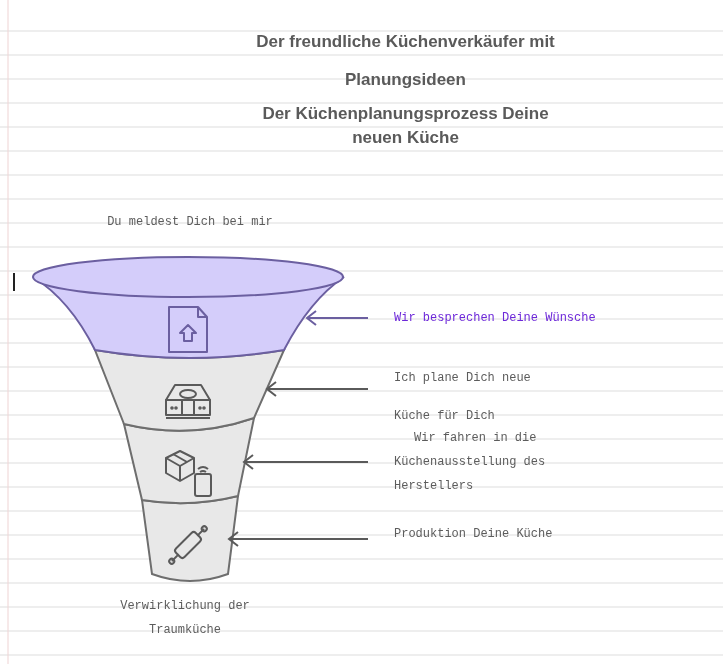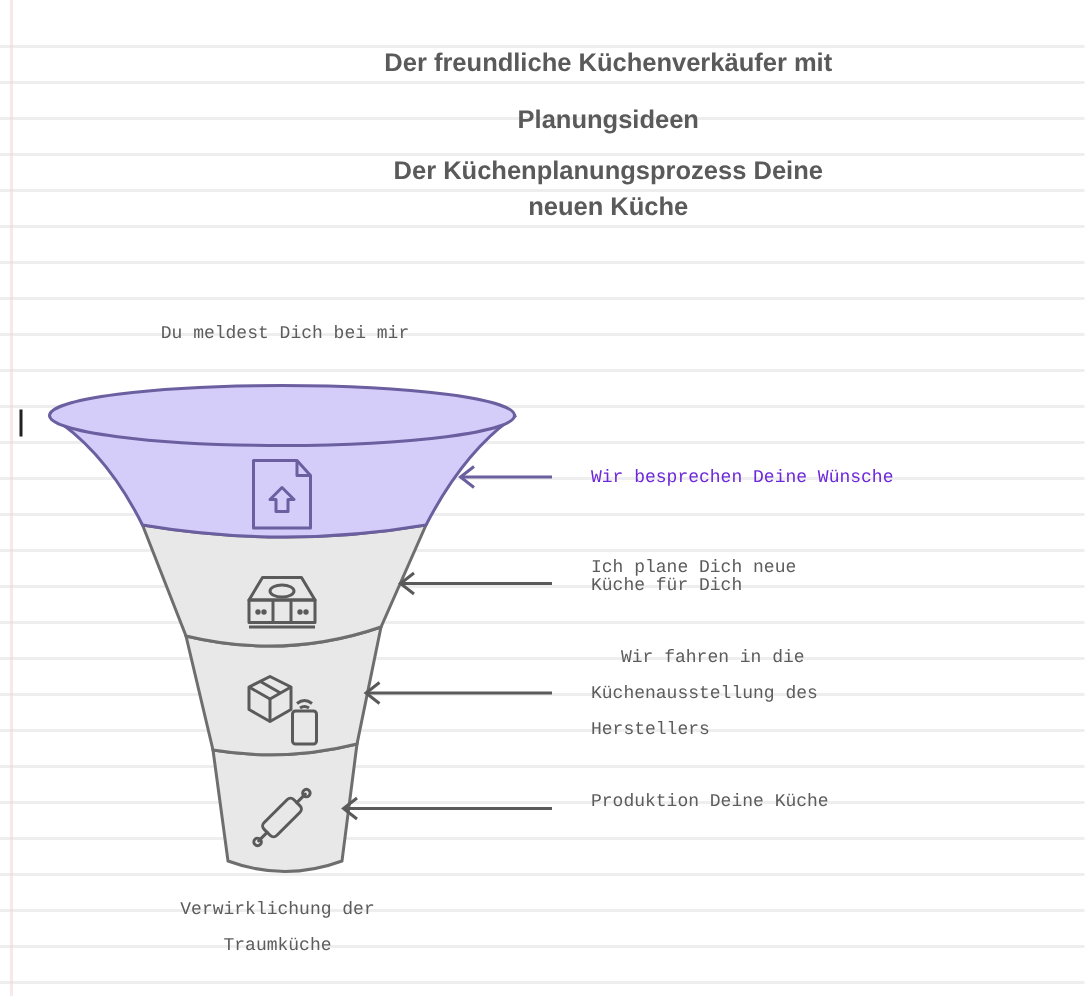--- a/index.html
+++ b/index.html
@@ -108,21 +108,21 @@
   </g>
   <g stroke="#5a5a5a" stroke-width="2" fill="none">
     <line x1="368" y1="539" x2="229" y2="539"></line>
     <polyline points="238,532 229,539 238,546"></polyline>
   </g>
 </svg>
 
 <div class="label" style="left:394px; top:306px; color:#6d28d9;">Wir besprechen Deine Wünsche</div>
 
 <div class="label" style="left:394px; top:366px;">Ich plane Dich neue</div>
-<div class="label" style="left:394px; top:378px;text-align:center;">Küche für Dich</div>
+<div class="label" style="left:394px; top:404px;text-align:center;">Küche für Dich</div>
 
 <div class="label" style="left:414px; top:426px;">Wir fahren in die</div>
 <div class="label" style="left:394px; top:450px;">Küchenausstellung des</div>
 <div class="label" style="left:394px; top:474px;">Herstellers</div>
 
 <div class="label" style="left:394px; top:522px;">Produktion Deine Küche</div>
 
 <div class="label center-label" style="left:60px; width:250px; top:594px;">Verwirklichung der</div>
 <div class="label center-label" style="left:60px; width:250px; top:618px;">Traumküche</div>
 

